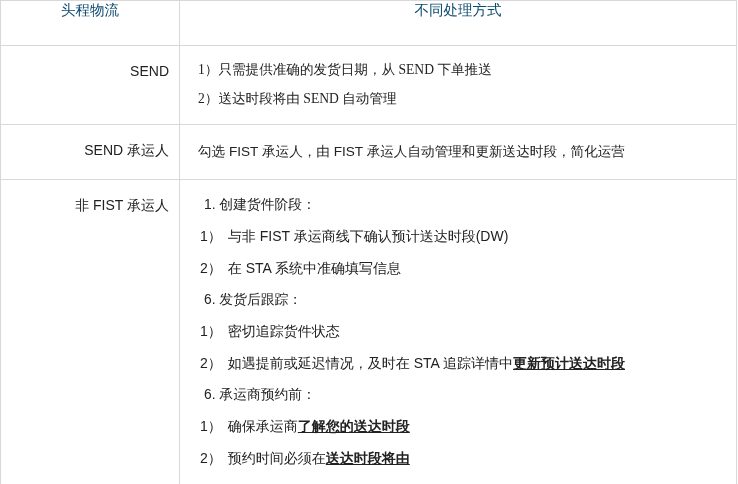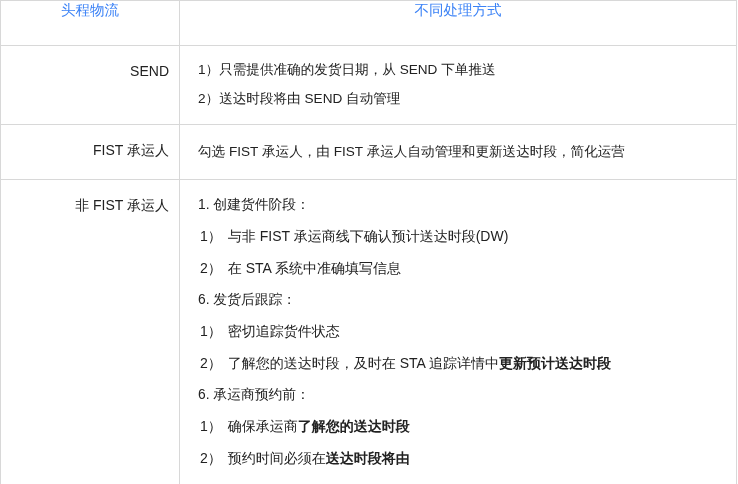--- a/index.html
+++ b/index.html
@@ -24,60 +24,60 @@
     vertical-align: top;
     padding: 0;
   }
   .col-a { width: 178px; }
   .col-b { width: 556px; }
 
   thead th {
     text-align: center;
     font-weight: normal;
     font-size: 14.5px;
-    color: #3b82f6;
+    color: #0c4a6e;
     height: 44px;
     vertical-align: middle;
     background: #ffffff;
   }
 
   .cell-label {
     font-size: 14px;
     color: #222;
     padding: 14px 10px 14px 16px;
     line-height: 1.6;
     text-align: right;
   }
   .cell-body {
     padding: 12px 14px 12px 18px;
     font-size: 13.6px;
     line-height: 1.65;
     color: #222;
   }
-  .row-send .cell-body { padding-top: 13px; padding-bottom: 13px; }
+  .row-send .cell-body { padding-top: 13px; padding-bottom: 13px; font-family: Liberation Serif, serif; }
   .row-fist .cell-body { padding-top: 16px; padding-bottom: 16px; }
 
   .line {
     margin: 0 0 7px 0;
   }
   .line:last-child { margin-bottom: 0; }
 
   .step-head {
-    margin: 2px 0 8px 0;
+    margin: 2px 0 8px 6px;
     font-size: 13.8px;
   }
   .sub {
     margin: 0 0 9px 0;
     padding-left: 2px;
     font-size: 14px;
   }
   .idx { display: inline-block; }
   .num-gap { display: inline-block; width: 6px; }
 
-  b, .bold { font-weight: bold; }
+  b, .bold { font-weight: bold; text-decoration: underline; }
 
   .note {
     margin: 13px 0 12px 0;
     font-size: 13px;
     color: #333;
   }
   .warn-icon {
     color: #e8a33d;
     margin-right: 4px;
   }
@@ -101,21 +101,21 @@
       <td class="col-b">
         <div class="cell-body">
           <div class="line">1）只需提供准确的发货日期，从 SEND 下单推送</div>
           <div class="line">2）送达时段将由 SEND 自动管理</div>
         </div>
       </td>
     </tr>
 
     <tr class="row-fist">
       <td class="col-a">
-        <div class="cell-label">FIST 承运人</div>
+        <div class="cell-label">SEND 承运人</div>
       </td>
       <td class="col-b">
         <div class="cell-body">
           <div class="line">勾选 FIST 承运人，由 FIST 承运人自动管理和更新送达时段，简化运营</div>
         </div>
       </td>
     </tr>
 
     <tr class="row-nonfist">
       <td class="col-a">
@@ -130,21 +130,21 @@
           </div>
           <div class="sub">
             <span class="idx">2）</span><span class="num-gap"></span><span>在 STA 系统中准确填写信息</span>
           </div>
 
           <div class="step-head">6. 发货后跟踪：</div>
           <div class="sub">
             <span class="idx">1）</span><span class="num-gap"></span><span>密切追踪货件状态</span>
           </div>
           <div class="sub">
-            <span class="idx">2）</span><span class="num-gap"></span><span>了解您的送达时段，及时在 STA 追踪详情中</span><b>更新预计送达时段</b>
+            <span class="idx">2）</span><span class="num-gap"></span><span>如遇提前或延迟情况，及时在 STA 追踪详情中</span><b>更新预计送达时段</b>
           </div>
 
           <div class="step-head">6. 承运商预约前：</div>
           <div class="sub">
             <span class="idx">1）</span><span class="num-gap"></span><span>确保承运商</span><b>了解您的送达时段</b>
           </div>
           <div class="sub">
             <span class="idx">2）</span><span class="num-gap"></span><span>预约时间必须在</span><b>送达时段将由</b>
           </div>
 

